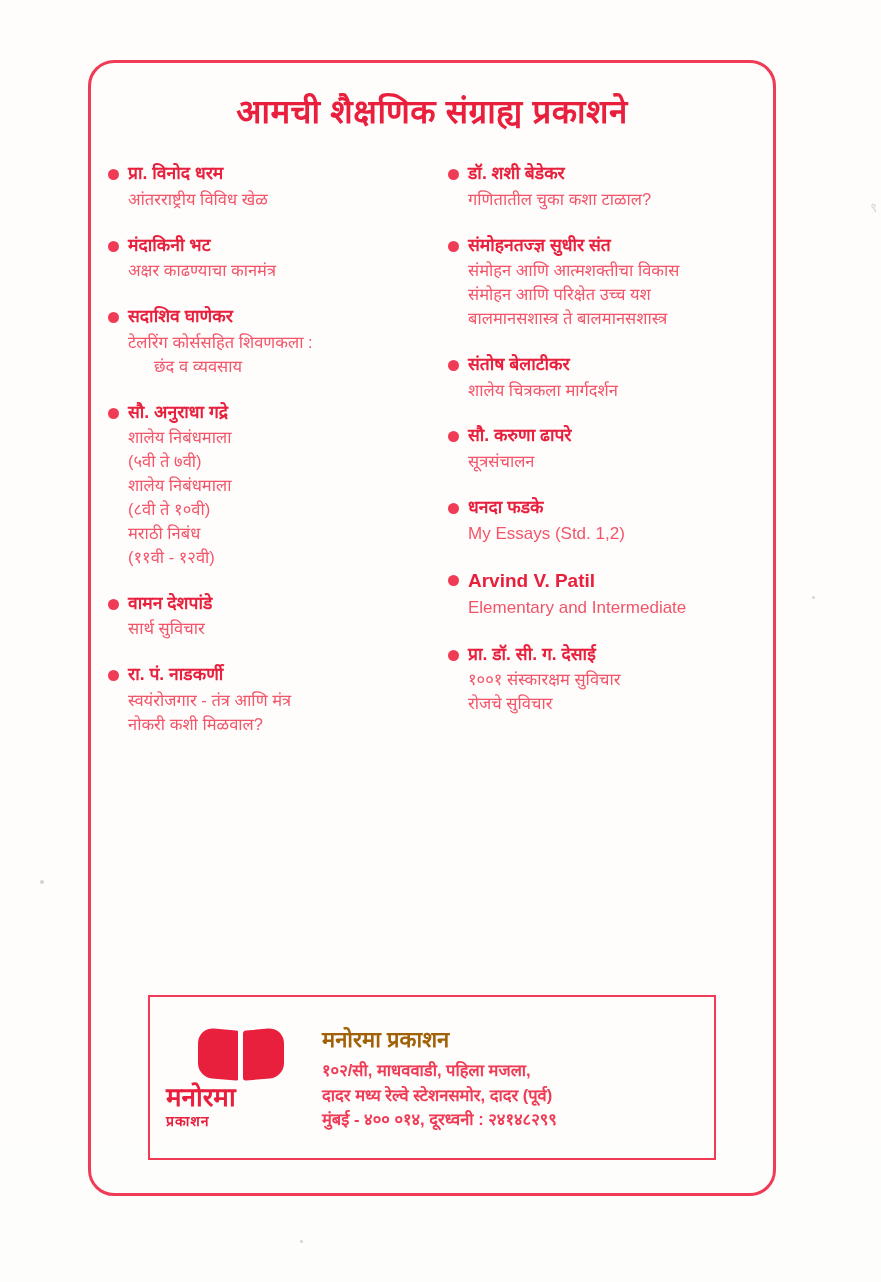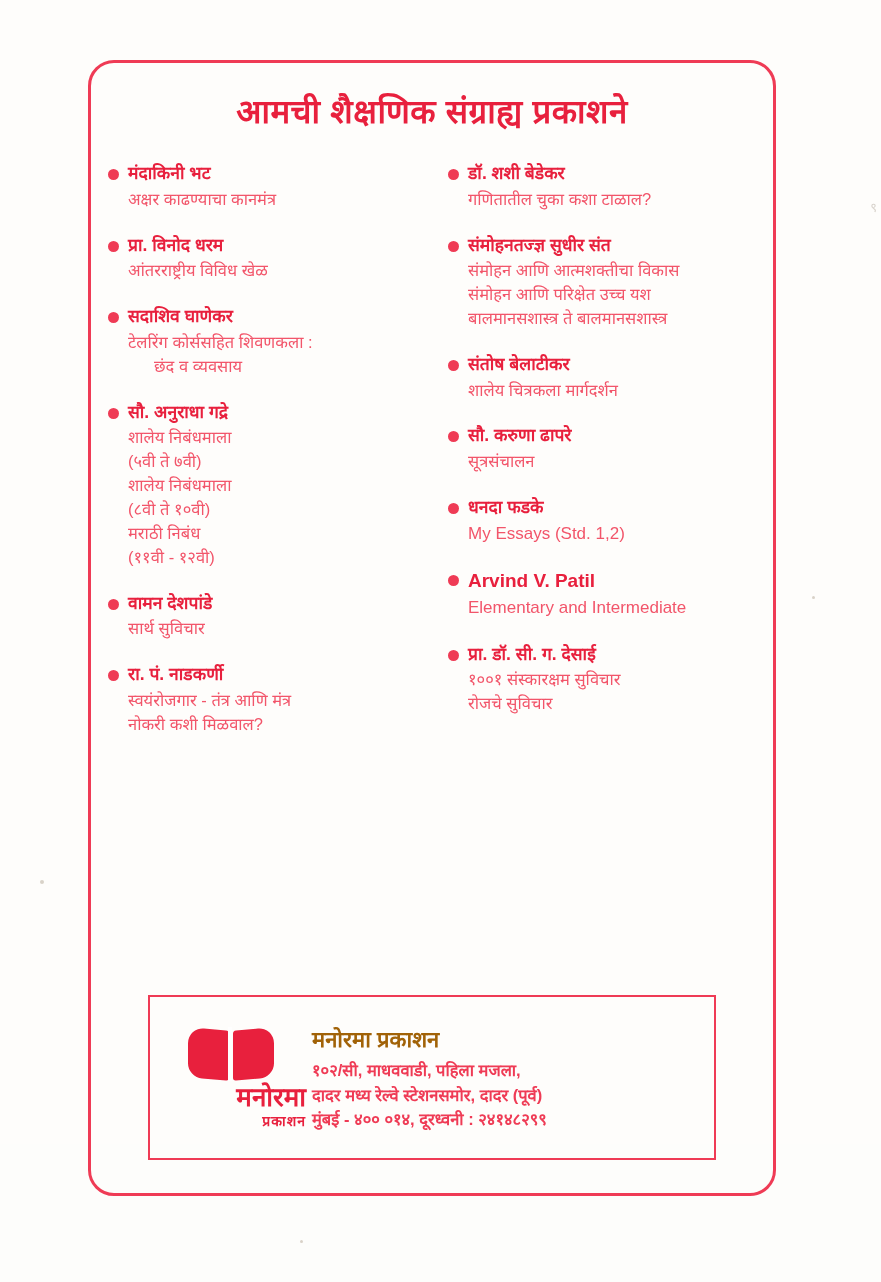--- a/index.html
+++ b/index.html
@@ -96,22 +96,22 @@
     top: 995px;
     width: 568px;
     height: 165px;
     border: 2px solid #ef3b55;
     box-sizing: border-box;
     display: flex;
     align-items: center;
   }
   .logo {
     width: 150px;
-    padding-left: 6px;
-    text-align: right;
+    padding-left: 16px;
+    text-align: left;
     flex: none;
   }
   .logo-book {
     width: 86px;
     height: 56px;
     margin: 0 auto 2px auto;
     position: relative;
   }
   .logo-book .half {
     position: absolute;
@@ -193,28 +193,28 @@
   <div class="title">आमची शैक्षणिक संग्राह्य प्रकाशने</div>
 
   <div class="edge-mark">९</div>
 
   <div class="columns">
 
     <div class="col">
 
       <div class="entry">
         <span class="bullet"></span>
+        <div class="author">प्रा. विनोद धरम</div>
+        <div class="book">आंतरराष्ट्रीय विविध खेळ</div>
+      </div>
+
+      <div class="entry">
+        <span class="bullet"></span>
         <div class="author">मंदाकिनी भट</div>
         <div class="book">अक्षर काढण्याचा कानमंत्र</div>
-      </div>
-
-      <div class="entry">
-        <span class="bullet"></span>
-        <div class="author">प्रा. विनोद धरम</div>
-        <div class="book">आंतरराष्ट्रीय विविध खेळ</div>
       </div>
 
       <div class="entry">
         <span class="bullet"></span>
         <div class="author">सदाशिव घाणेकर</div>
         <div class="book">टेलरिंग कोर्ससहित शिवणकला :</div>
         <div class="book indent">छंद व व्यवसाय</div>
       </div>
 
       <div class="entry">

